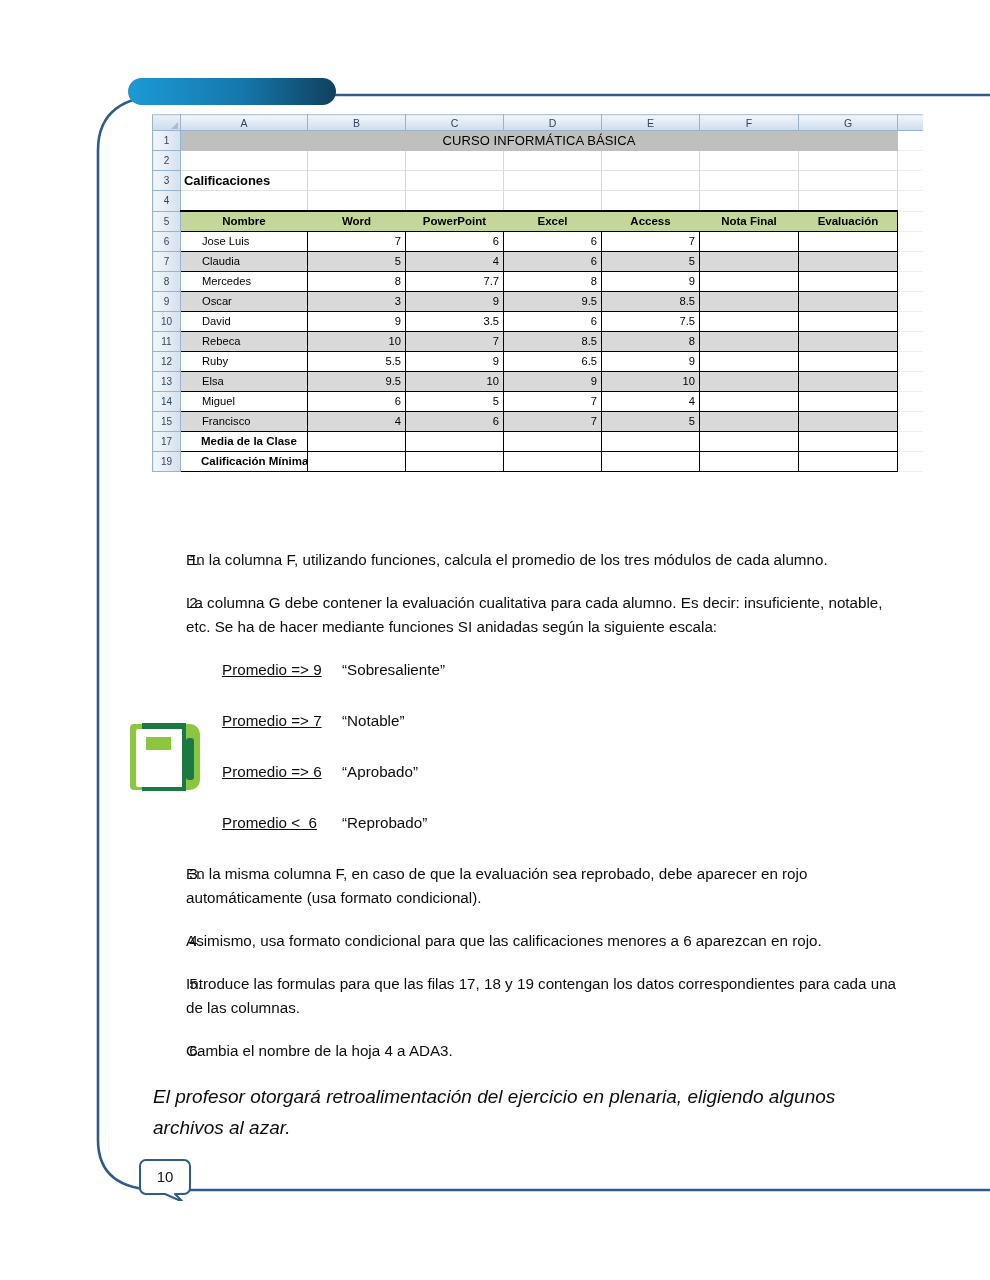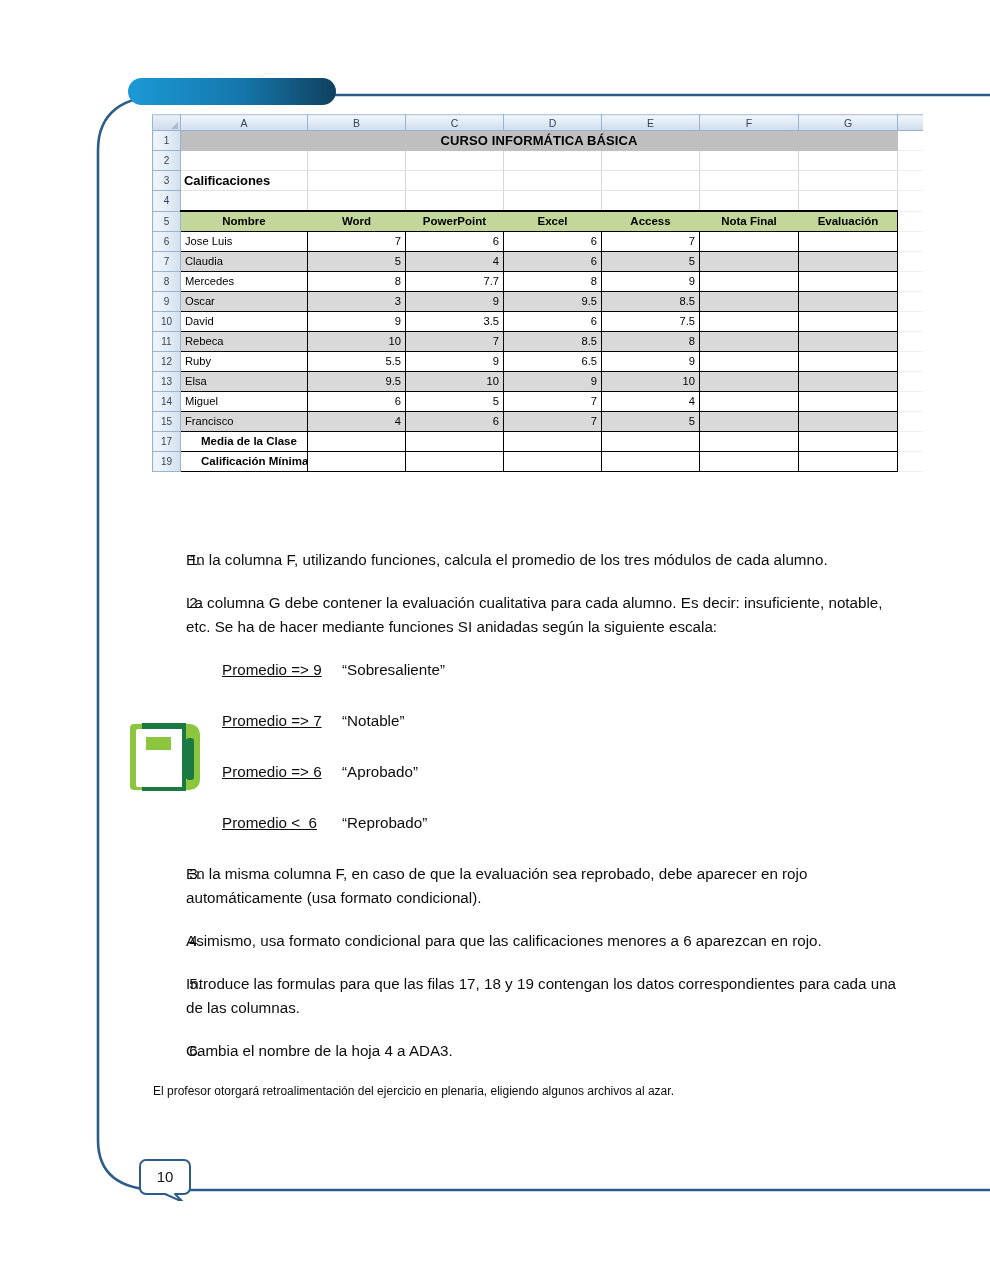--- a/index.html
+++ b/index.html
@@ -94,21 +94,21 @@
     overflow: hidden;
   }
   td.tail {
     border: none;
     border-bottom: 1px solid #eeeeee;
   }
 
   
   td.titlecell {
     background: #bfbfbf;
-    font-weight: bold;
+    font-weight: normal;
     font-size: 13px;
     text-align: center;
     letter-spacing: .1px;
     border-right: 1px solid #bfbfbf;
     border-bottom: 1px solid #bfbfbf;
   }
   
   td.sublabel {
     font-weight: bold;
     font-size: 13px;
@@ -129,21 +129,21 @@
 
   
   tr.datarow td.cell {
     border-left: 1px solid #000000;
     border-right: 1px solid #000000;
     border-bottom: 1px solid #000000;
     border-top: none;
   }
   tr.datarow.band td.cell { background: #d9d9d9; }
   td.num { text-align: right; padding-right: 4px; }
-  td.name { text-align: left; padding-left: 4px; }
+  td.name { text-align: left; padding-left: 21px; }
 
   
   tr.sumrow td.cell {
     border-left: 1px solid #000000;
     border-right: 1px solid #000000;
     border-bottom: 1px solid #000000;
   }
   tr.sumrow td.cell.label {
     font-weight: bold;
     font-size: 11.5px;
@@ -196,22 +196,23 @@
     display: flex;
     margin-bottom: 27px;
     font-size: 15.2px;
   }
   .scale-row .cond { width: 120px; white-space: pre; text-decoration: underline; }
   .scale-row .word { }
 
   .closing {
     margin-top: 8px;
     padding-left: 3px;
-    font-size: 12px;
+    font-size: 19px;
     line-height: 1.62;
+    font-style: italic;
   }
 
   
   #book-icon {
     position: absolute;
     left: 128px;
     top: 716px;
     width: 78px;
     height: 82px;
   }

